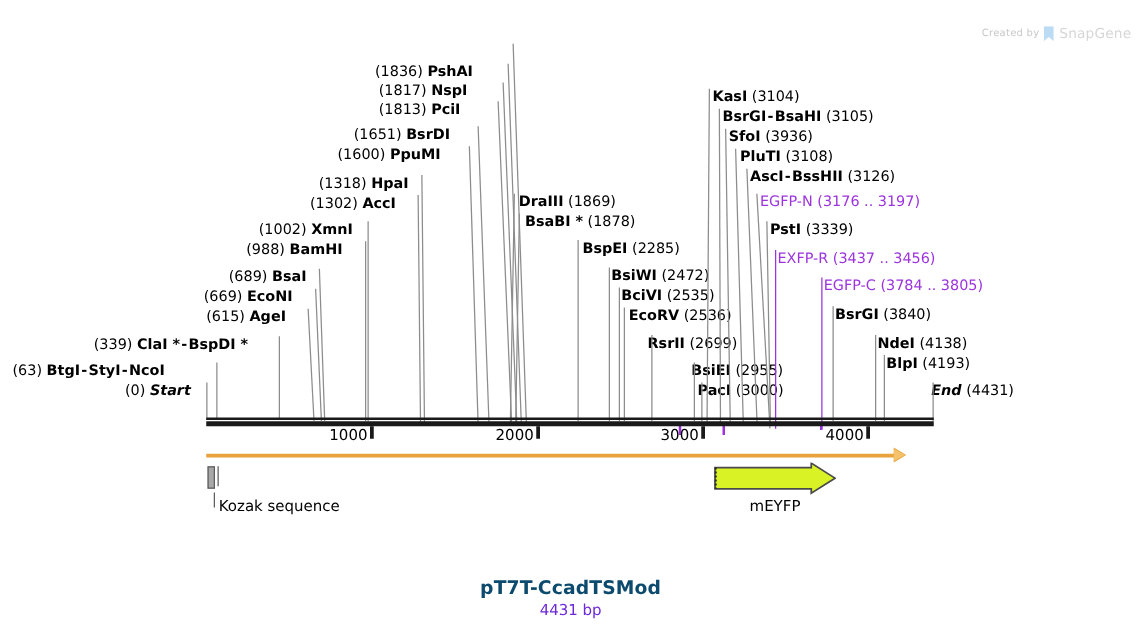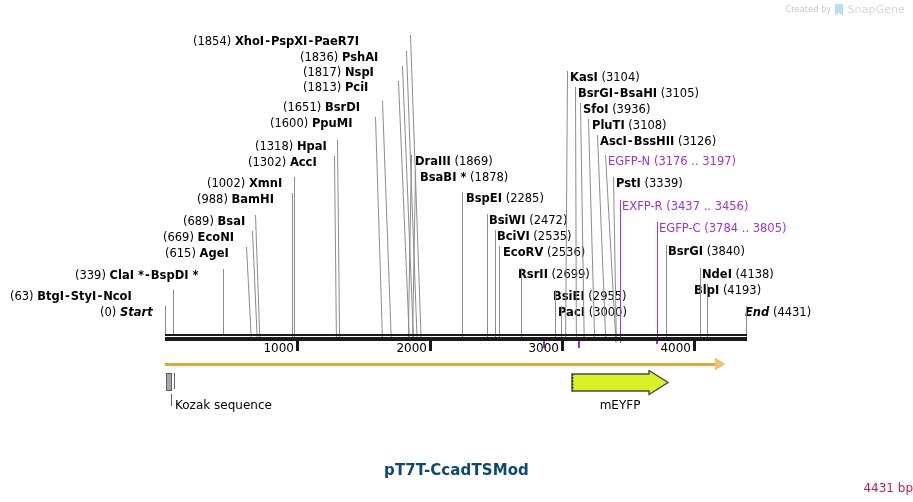--- a/index.html
+++ b/index.html
@@ -14,21 +14,21 @@
     height: 502px;
     background: #ffffff;
     font-family: "DejaVu Sans", "Liberation Sans", sans-serif;
     overflow: hidden;
     -webkit-font-smoothing: antialiased;
   }
 
   
   #watermark {
     position: absolute;
-    top: 3px;
+    top: 20px;
     right: 8px;
     display: flex;
     align-items: center;
     gap: 4px;
     pointer-events: none;
   }
   #watermark .wm-created {
     font-size: 8px;
     color: #c9c9c9;
     letter-spacing: .2px;
@@ -180,44 +180,39 @@
     text-align: center;
   }
   #plasmid-name {
     font-size: 15px;
     font-weight: bold;
     color: #0c4a6e;
     letter-spacing: .1px;
   }
   #plasmid-size {
     font-size: 12px;
-    color: #be185d;
+    color: #6d28d9;
     margin-top: 2px;
-    text-align: right;
   }
 </style>
 </head>
 <body>
 
 <div id="canvas">
 
   <div id="watermark">
     <span class="wm-created">Created by</span>
     <span class="wm-logo">
       <svg width="8" height="12" viewBox="0 0 8 12">
           <path d="M0 0 H8 V12 L4 8.5 L0 12 Z" fill="#bcdcf5"></path>
         </svg>
     </span>
     <span class="wm-name">SnapGene</span>
   </div>
 
-  <div class="label ralign" style="left:193px; top:35px;">
-    <span class="pos">(1854)</span>
-    <span class="enz">XhoI</span><span class="dash">-</span><span class="enz">PspXI</span><span class="dash">-</span><span class="enz">PaeR7I</span>
-  </div>
 
   <div class="label" style="left:300px; top:51px;">
     <span class="pos">(1836)</span>
     <span class="enz">PshAI</span>
   </div>
 
   <div class="label" style="left:303px; top:66px;">
     <span class="pos">(1817)</span>
     <span class="enz">NspI</span>
   </div>
@@ -380,21 +375,21 @@
   <div class="label" style="left:668px; top:245px;">
     <span class="enz">BsrGI</span>
     <span class="pos">(3840)</span>
   </div>
 
   <div class="label" style="left:702px; top:268px;">
     <span class="enz">NdeI</span>
     <span class="pos">(4138)</span>
   </div>
 
-  <div class="label" style="left:682px; top:284px;padding-left:12px;">
+  <div class="label" style="left:709px; top:284px;">
     <span class="enz">BlpI</span>
     <span class="pos">(4193)</span>
   </div>
 
   <div class="label" style="left:745px; top:306px;">
     <span class="terminus">End</span>
     <span class="pos">(4431)</span>
   </div>
 
   <div class="leader" style="left:165px; top:306px; height:30px;"></div>

